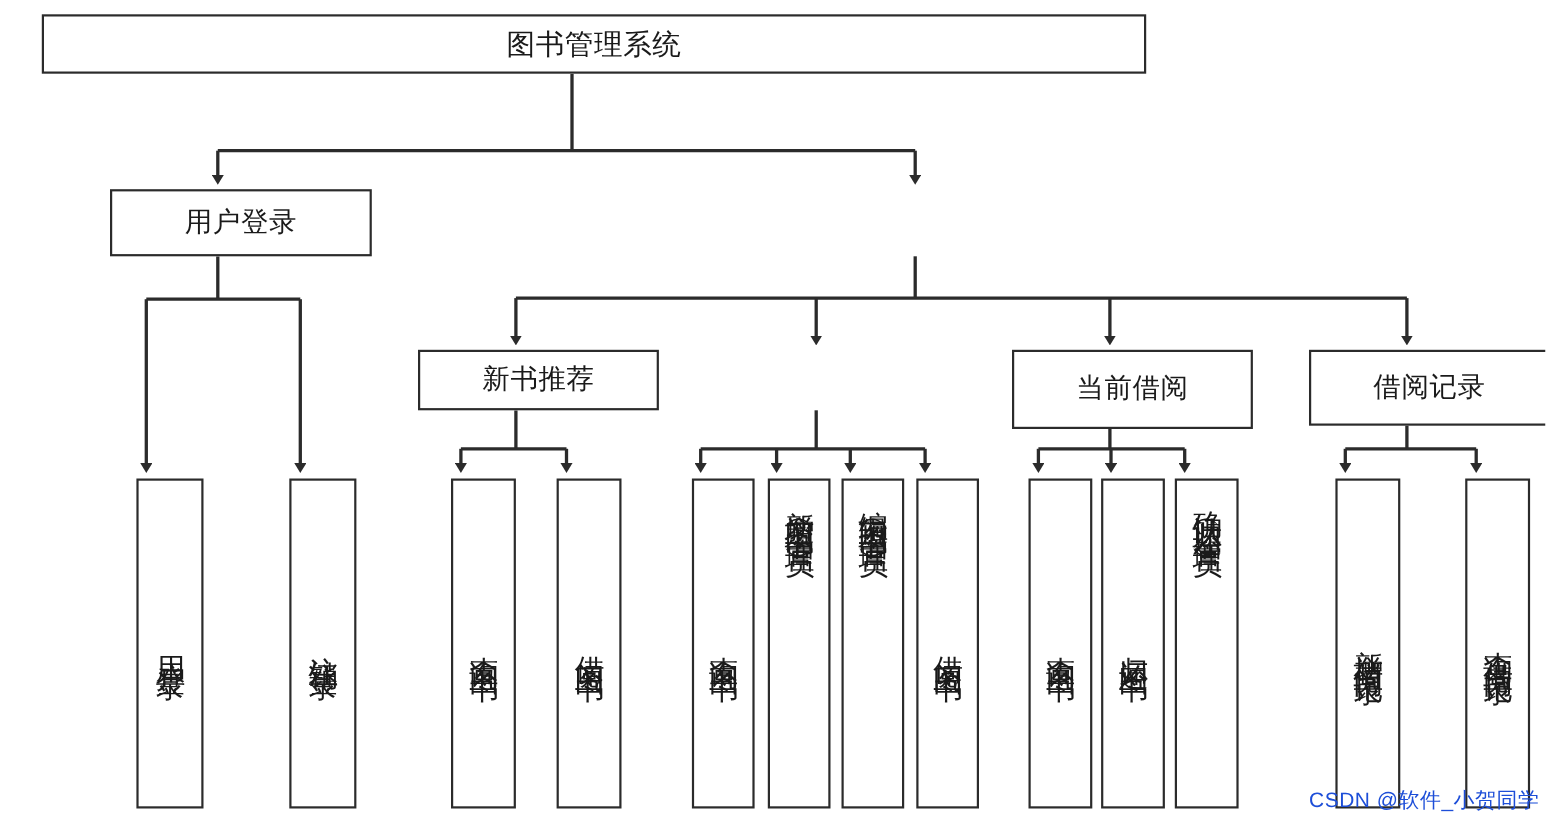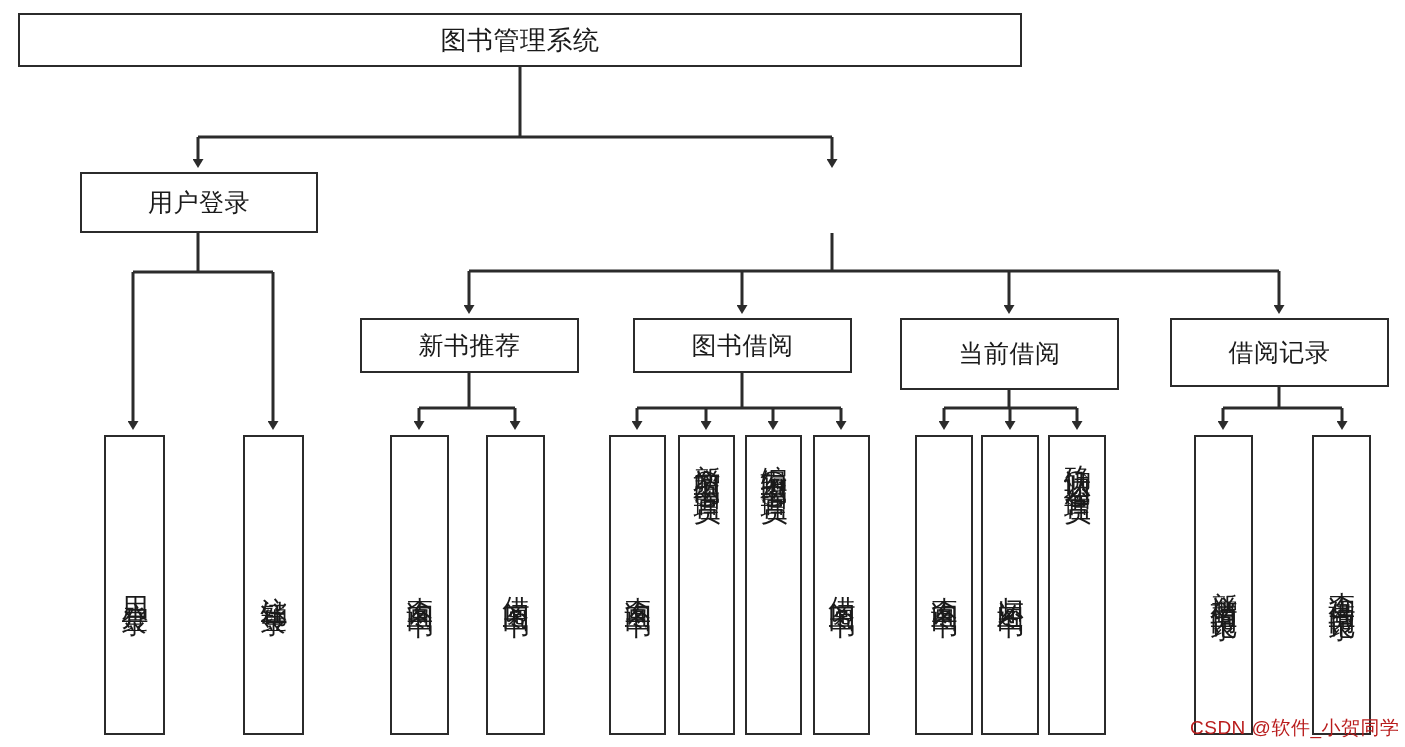--- a/index.html
+++ b/index.html
@@ -27,20 +27,21 @@
   }
   .node {
     position: absolute;
     box-sizing: border-box;
     border: 2.5px solid #2b2b2b;
     background: #ffffff;
     display: flex;
     align-items: center;
     justify-content: center;
     color: #1a1a1a;
+    margin-left: 20px;
   }
   .node .lbl {
     display: block;
     line-height: 1.18;
     letter-spacing: 0.5px;
   }
   
   .node.h .lbl {
     font-size: 25px;
     white-space: nowrap;
@@ -60,21 +61,21 @@
     letter-spacing: 5px;
     text-align: center;
     max-height: 100%;
   }
   .node.v.topalign {
     align-items: flex-start;
   }
   .watermark {
     position: absolute;
     font-size: 19px;
-    color: #b91c1c;
+    color: #1d4ed8;
     white-space: nowrap;
     letter-spacing: 0.5px;
   }
 </style>
 </head>
 <body>
 
 <div id="canvas">
 
   <svg id="wires" viewBox="0 0 1405 747" xmlns="http://www.w3.org/2000/svg">
@@ -132,23 +133,20 @@
     <span class="lbl">图书管理系统</span>
   </div>
 
   <div class="node h" style="left:80px; top:172px; width:238px; height:61px;">
     <span class="lbl">用户登录</span>
   </div>
 
   <div class="node h" style="left:360px; top:318px; width:219px; height:55px;">
     <span class="lbl">新书推荐</span>
   </div>
-  <div class="node h" style="left:633px; top:318px; width:219px; height:55px;">
-    <span class="lbl">图书借阅</span>
-  </div>
   <div class="node h" style="left:900px; top:318px; width:219px; height:72px;">
     <span class="lbl">当前借阅</span>
   </div>
   <div class="node h" style="left:1170px; top:318px; width:219px; height:69px;">
     <span class="lbl">借阅记录</span>
   </div>
 
   <div class="node v" style="left:104px; top:435px; width:61px; height:300px;">
     <span class="lbl">用户登录</span>
   </div>

